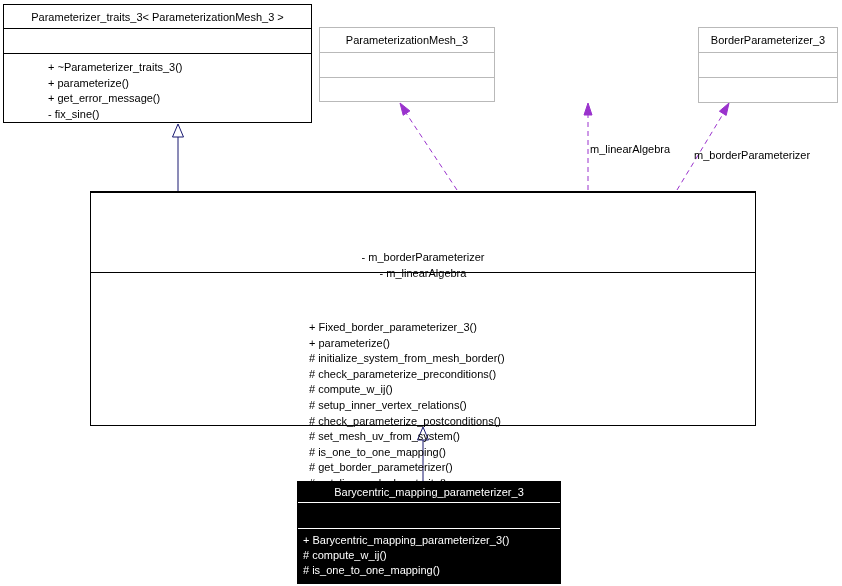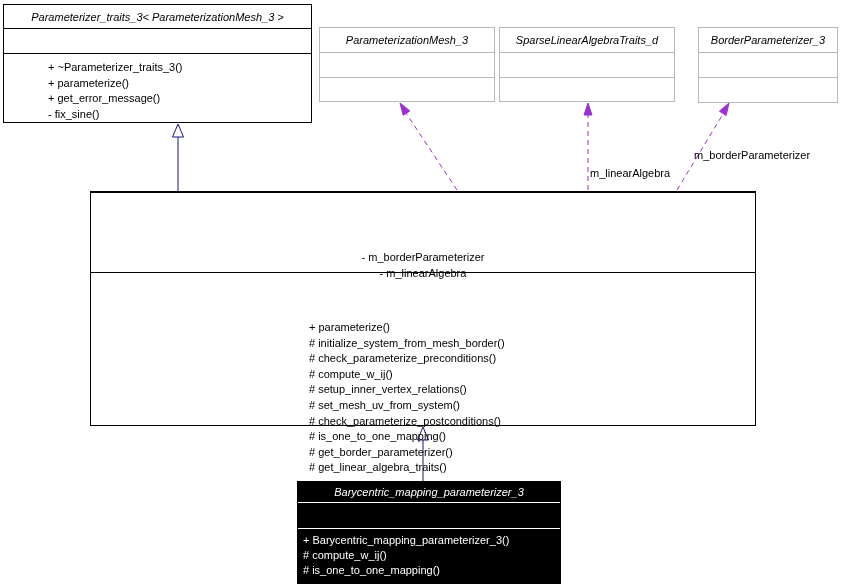--- a/index.html
+++ b/index.html
@@ -29,21 +29,20 @@
   }
   .uml-title {
     box-sizing: border-box;
     text-align: left;
     white-space: nowrap;
     overflow: hidden;
     border-bottom: 1px solid #000000;
     display: flex;
     align-items: center;
     justify-content: center;
-    font-style: italic;
   }
   .template .uml-title { border-bottom-color: var(--template-border, #b9b9b9); }
   .highlight .uml-title { border-bottom-color: var(--highlight-fg, #ffffff); }
   .uml-attrs {
     box-sizing: border-box;
     border-bottom: 1px solid #000000;
     text-align: center;
     padding-top: 13px;
     line-height: 15.5px;
     white-space: nowrap;
@@ -98,49 +97,45 @@
         <div class="mline">- fix_sine()</div>
       </div>
   </div>
 
   <div class="uml-box template" style="left:319px; top:27px; width:176px; height:75px;">
     <div class="uml-title" style="height:25px;">ParameterizationMesh_3</div>
     <div class="uml-attrs" style="height:25px; padding-top:0;"></div>
     <div class="uml-methods"></div>
   </div>
 
-  <div class="uml-box template" style="left:499px; top:27px; width:176px; height:75px;">
-    <div class="uml-title" style="height:25px;">SparseLinearAlgebraTraits_d</div>
-    <div class="uml-attrs" style="height:25px; padding-top:0;"></div>
-    <div class="uml-methods"></div>
-  </div>
 
   <div class="uml-box template" style="left:698px; top:27px; width:140px; height:76px;">
     <div class="uml-title" style="height:25px;">BorderParameterizer_3</div>
     <div class="uml-attrs" style="height:25px; padding-top:0;"></div>
     <div class="uml-methods"></div>
   </div>
 
-  <div class="edge-label" style="left:590px; top:167px;">m_linearAlgebra</div>
+  <div class="edge-label" style="left:590px; top:143px;">m_linearAlgebra</div>
   <div class="edge-label" style="left:694px; top:149px;">m_borderParameterizer</div>
 
   <div class="uml-box" style="left:90px; top:191px; width:666px; height:235px;gap:44px;">
     <div class="uml-title" style="height:25px;">Fixed_border_parameterizer_3&lt; ParameterizationMesh_3, BorderParameterizer_3, SparseLinearAlgebraTraits_d &gt;</div>
     <div class="uml-attrs" style="height:36px;">
         <div class="mline">- m_borderParameterizer</div>
         <div class="mline">- m_linearAlgebra</div>
       </div>
     <div class="uml-methods" style="padding:3px 0 0 218px; line-height:15.6px;">
+        <div class="mline">+ Fixed_border_parameterizer_3()</div>
         <div class="mline">+ parameterize()</div>
         <div class="mline"># initialize_system_from_mesh_border()</div>
         <div class="mline"># check_parameterize_preconditions()</div>
         <div class="mline"># compute_w_ij()</div>
         <div class="mline"># setup_inner_vertex_relations()</div>
+        <div class="mline"># check_parameterize_postconditions()</div>
         <div class="mline"># set_mesh_uv_from_system()</div>
-        <div class="mline"># check_parameterize_postconditions()</div>
         <div class="mline"># is_one_to_one_mapping()</div>
         <div class="mline"># get_border_parameterizer()</div>
         <div class="mline"># get_linear_algebra_traits()</div>
       </div>
   </div>
 
   <div class="uml-box highlight" style="left:297px; top:481px; width:264px; height:103px;">
     <div class="uml-title" style="height:21px;">Barycentric_mapping_parameterizer_3</div>
     <div class="uml-attrs" style="height:26px; padding-top:0;"></div>
     <div class="uml-methods" style="padding:4px 0 0 5px; line-height:15px;">

